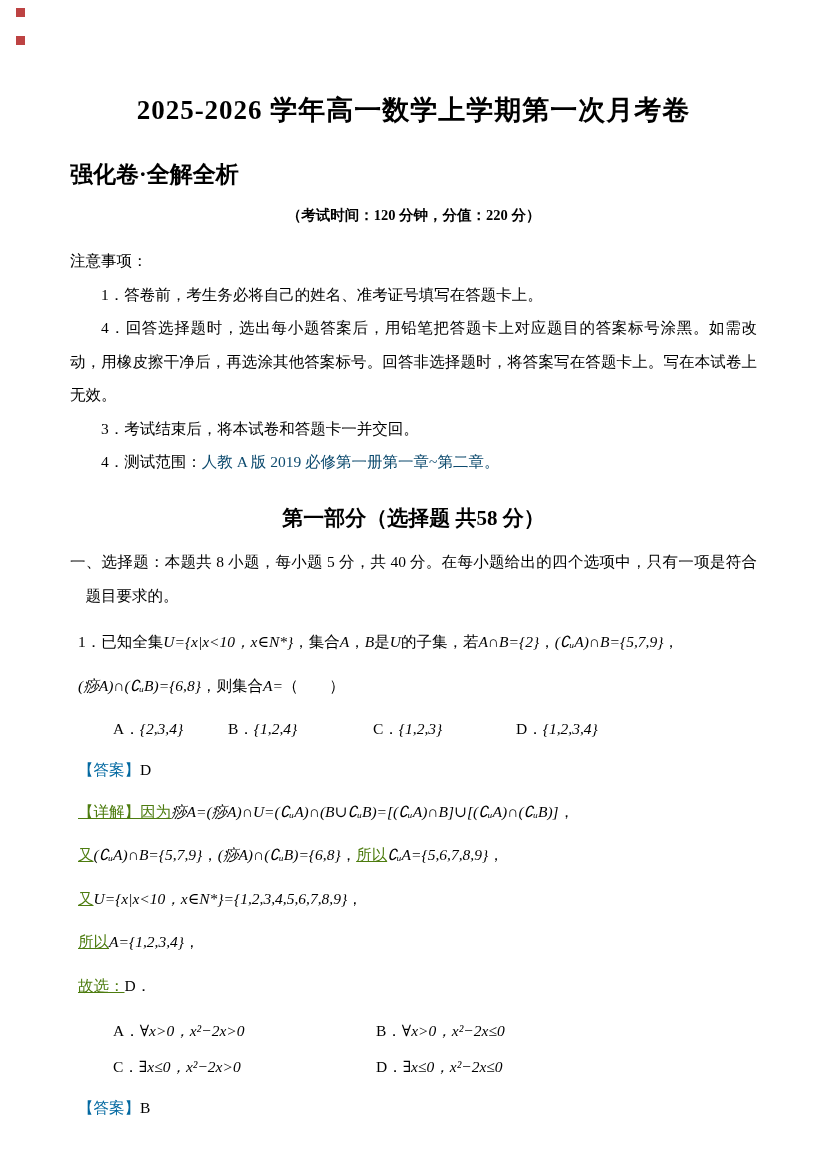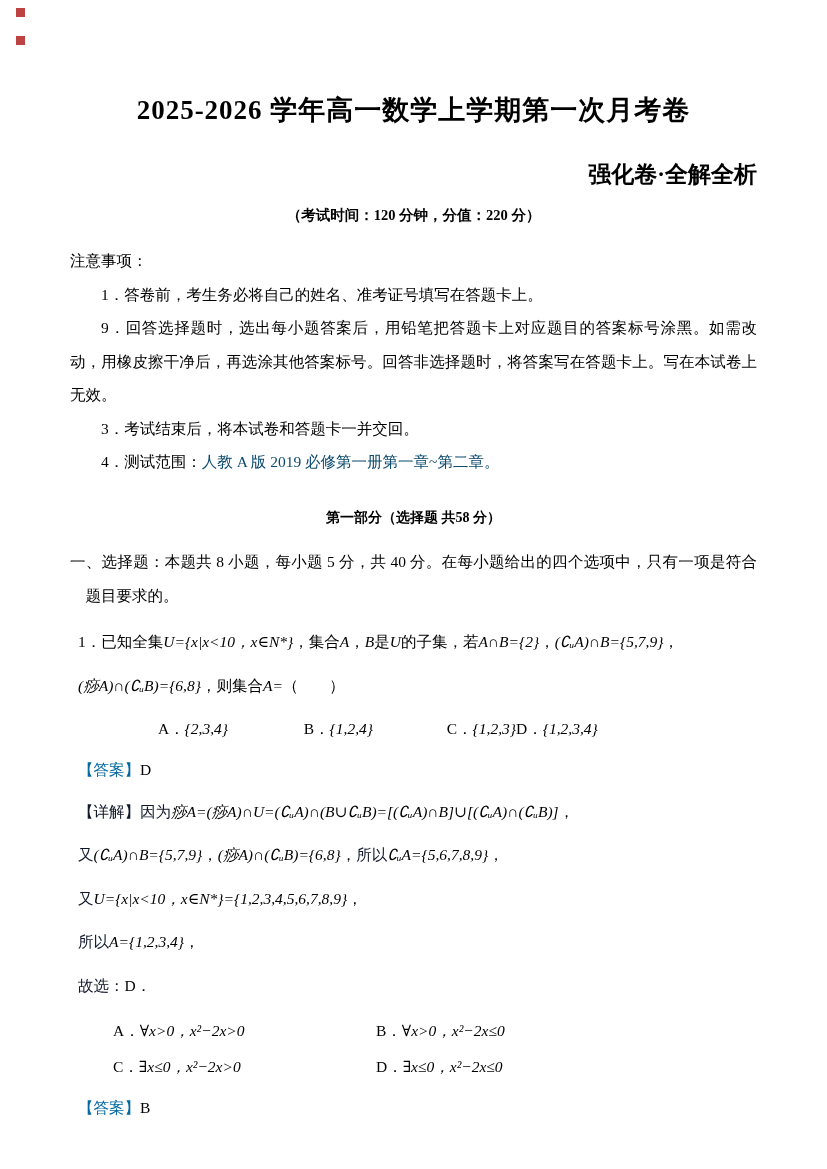--- a/index.html
+++ b/index.html
@@ -12,42 +12,42 @@
     background: #ffffff;
     color: #000000;
     font-family: "Liberation Serif", "DejaVu Serif", serif;
     font-size: 15.5px;
   }
   .corner-mark { position:absolute; left:16px; width:9px; height:9px; background:#b22222; opacity:.85; }
   .corner-mark.m1 { top:8px; }
   .corner-mark.m2 { top:36px; }
 
   .title { text-align:center; font-size:27px; font-weight:bold; margin:0; letter-spacing:1px; line-height:36px; }
-  .subtitle { text-align:right; font-size:23px; font-weight:bold; margin:32px 0 0 0; line-height:30px; }
+  .subtitle { text-align:left; font-size:23px; font-weight:bold; margin:32px 0 0 0; line-height:30px; }
   .exam-info { text-align:center; font-size:14.5px; font-weight:bold; margin-top:14px; line-height:22px; }
 
   .notice { margin-top:18px; }
   .notice p { margin:0; line-height:33.5px; text-align:justify; }
   .notice-heading { text-indent:0; }
   .notice-item { text-indent:2em; }
   .red { color:#0c4a6e; }
 
-  .section-title { text-align:center; font-size:14px; font-weight:bold; margin:24px 0 0 0; line-height:30px; }
+  .section-title { text-align:center; font-size:21px; font-weight:bold; margin:24px 0 0 0; line-height:30px; }
   .instructions { margin:12px 0 0 0; line-height:34px; text-align:justify; padding-left:1em; text-indent:-1em; }
 
   .qblock { margin-top:6px;margin-left:8px; }
   .math-line { margin:0; line-height:45px; }
   .stem2 { line-height:44px; }
 
   .seg { white-space:pre-wrap; }
   .seg-cn { font-style:normal; }
   .seg-math { font-style:italic; font-family:"Liberation Serif","DejaVu Serif",serif; }
-  .seg-red { color:#0f172a; }
+  .seg-red { color:#4d7c0f;text-decoration:underline; }
 
-  .options-row { display:flex; padding-left:35px; line-height:42px;text-align:right; }
+  .options-row { display:flex; padding-left:35px; line-height:42px; }
   .options-row .opt0 { width:115px; }
   .options-row .opt1 { width:145px; }
   .options-row .opt2 { width:143px; }
   .opt-label { font-style:normal; }
   .opt-value { font-style:italic; }
 
   .answer-line { margin:0; line-height:40px; }
   .ans-label { color:#0369a1; }
   .ans-value { color:#000; }
 
@@ -65,21 +65,21 @@
   <div class="corner-mark m1"></div>
   <div class="corner-mark m2"></div>
 
   <h1 class="title">2025-2026 学年高一数学上学期第一次月考卷</h1>
   <h2 class="subtitle">强化卷·全解全析</h2>
   <div class="exam-info">（考试时间：120 分钟，分值：220 分）</div>
 
   <div class="notice">
     <p class="notice-heading">注意事项：</p>
     <p class="notice-item">1．答卷前，考生务必将自己的姓名、准考证号填写在答题卡上。</p>
-    <p class="notice-item">9．回答选择题时，选出每小题答案后，用铅笔把答题卡上对应题目的答案标号涂黑。如需改动，用橡皮擦干净后，再选涂其他答案标号。回答非选择题时，将答案写在答题卡上。写在本试卷上无效。</p>
+    <p class="notice-item">4．回答选择题时，选出每小题答案后，用铅笔把答题卡上对应题目的答案标号涂黑。如需改动，用橡皮擦干净后，再选涂其他答案标号。回答非选择题时，将答案写在答题卡上。写在本试卷上无效。</p>
     <p class="notice-item">3．考试结束后，将本试卷和答题卡一并交回。</p>
     <p class="notice-item"><span>4．测试范围：</span><span class="red">人教 A 版 2019 必修第一册第一章~第二章。</span></p>
   </div>
 
   <h3 class="section-title">第一部分（选择题 共58 分）</h3>
   <p class="instructions">一、选择题：本题共 8 小题，每小题 5 分，共 40 分。在每小题给出的四个选项中，只有一项是符合题目要求的。</p>
 
   <div class="qblock">
     <p class="math-line"><span class="seg seg-cn">1．已知全集</span><span class="seg seg-math">U={x|x&lt;10，x∈N*}</span><span class="seg seg-cn">，集合</span><span class="seg seg-math">A</span><span class="seg seg-cn">，</span><span class="seg seg-math">B</span><span class="seg seg-cn">是</span><span class="seg seg-math">U</span><span class="seg seg-cn">的子集，若</span><span class="seg seg-math">A∩B={2}</span><span class="seg seg-cn">，</span><span class="seg seg-math">(∁ᵤA)∩B={5,7,9}</span><span class="seg seg-cn">，</span></p>
     <p class="math-line stem2"><span class="seg seg-math">(痧A)∩(∁ᵤB)={6,8}</span><span class="seg seg-cn">，则集合</span><span class="seg seg-math">A=</span><span class="seg seg-cn">（　　）</span></p>

